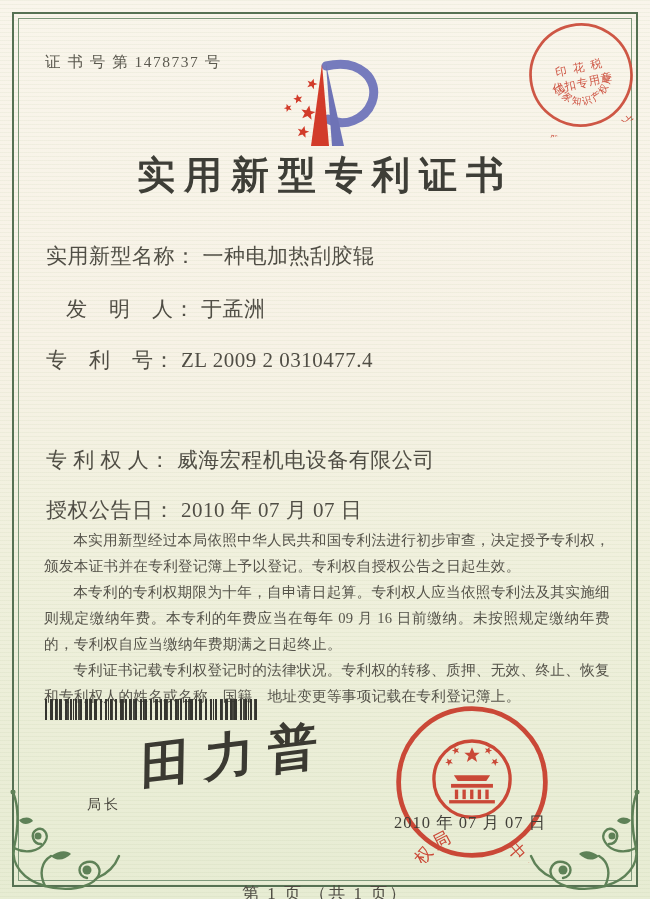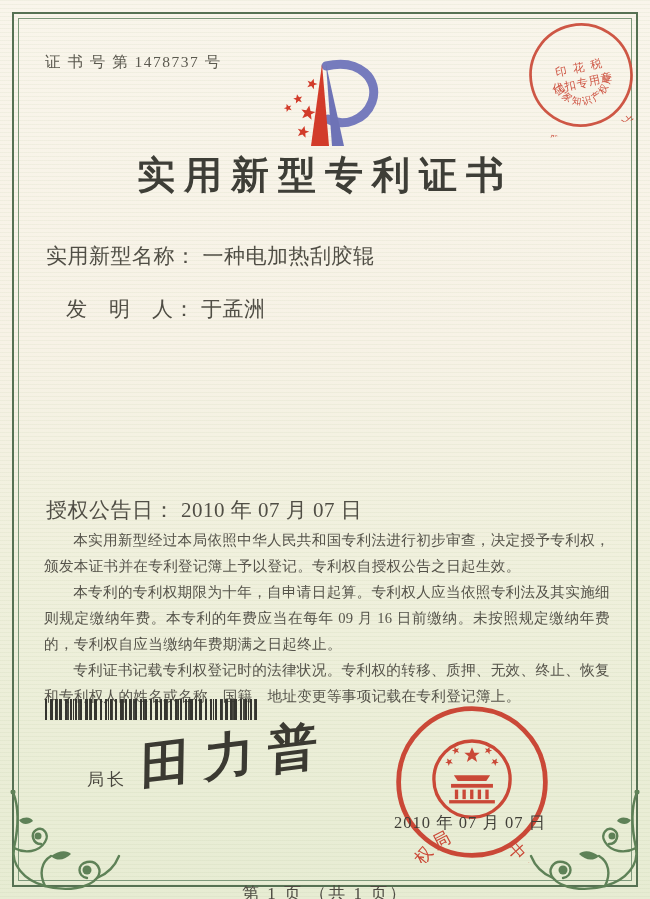--- a/index.html
+++ b/index.html
@@ -45,21 +45,21 @@
   }
 
   .barcode {
     position:absolute; left:45px; top:699px; width:213px; height:21px;
     background:
       repeating-linear-gradient(90deg,#35352f 0 2px,transparent 2px 5px),
       repeating-linear-gradient(90deg,#35352f 0 1px,transparent 1px 7px),
       repeating-linear-gradient(90deg,rgba(53,53,47,.9) 0 2px,transparent 2px 11px);
   }
 
-  .commissioner { position:absolute; left:87px; top:768px; font-size:17px; letter-spacing:3px; color:#4a483f; }
+  .commissioner { position:absolute; left:87px; top:796px; font-size:14px; letter-spacing:3px; color:#4a483f; }
   .signature {
     position:absolute; left:140px; top:722px; font-size:50px; font-weight:700;
     color:#3b3a32; letter-spacing:14px; transform:rotate(-7deg) skewX(-8deg);
     white-space:nowrap;
   }
 
   .authority-seal { position:absolute; left:391px; top:701px; width:162px; height:162px; opacity:.95; }
   .seal-date {
     position:absolute; left:394px; top:812px; font-size:16.5px; color:#403f38;
     letter-spacing:1px; z-index:5; white-space:nowrap;
@@ -114,20 +114,26 @@
     <text x="60" y="73" text-anchor="middle" font-size="12.5" letter-spacing="1" fill="#cb4a38">代扣专用章</text>
   </svg>
 
   <div class="title">实用新型专利证书</div>
 
   <div class="field f0">
     <span>实用新型名称：</span><span class="val">一种电加热刮胶辊</span>
   </div>
   <div class="field f1">
     <span>发　明　人：</span><span class="val">于孟洲</span>
+  </div>
+  <div class="field f2">
+    <span>专　利　号：</span><span class="val">ZL 2009 2 0310477.4</span>
+  </div>
+  <div class="field f4">
+    <span>专 利 权 人：</span><span class="val">威海宏程机电设备有限公司</span>
   </div>
   <div class="field f5">
     <span>授权公告日：</span><span class="val">2010 年 07 月 07 日</span>
   </div>
 
   <div class="body-text">
     <p>本实用新型经过本局依照中华人民共和国专利法进行初步审查，决定授予专利权，颁发本证书并在专利登记簿上予以登记。专利权自授权公告之日起生效。</p>
     <p>本专利的专利权期限为十年，自申请日起算。专利权人应当依照专利法及其实施细则规定缴纳年费。本专利的年费应当在每年 09 月 16 日前缴纳。未按照规定缴纳年费的，专利权自应当缴纳年费期满之日起终止。</p>
     <p>专利证书记载专利权登记时的法律状况。专利权的转移、质押、无效、终止、恢复和专利权人的姓名或名称、国籍、地址变更等事项记载在专利登记簿上。</p>
   </div>

